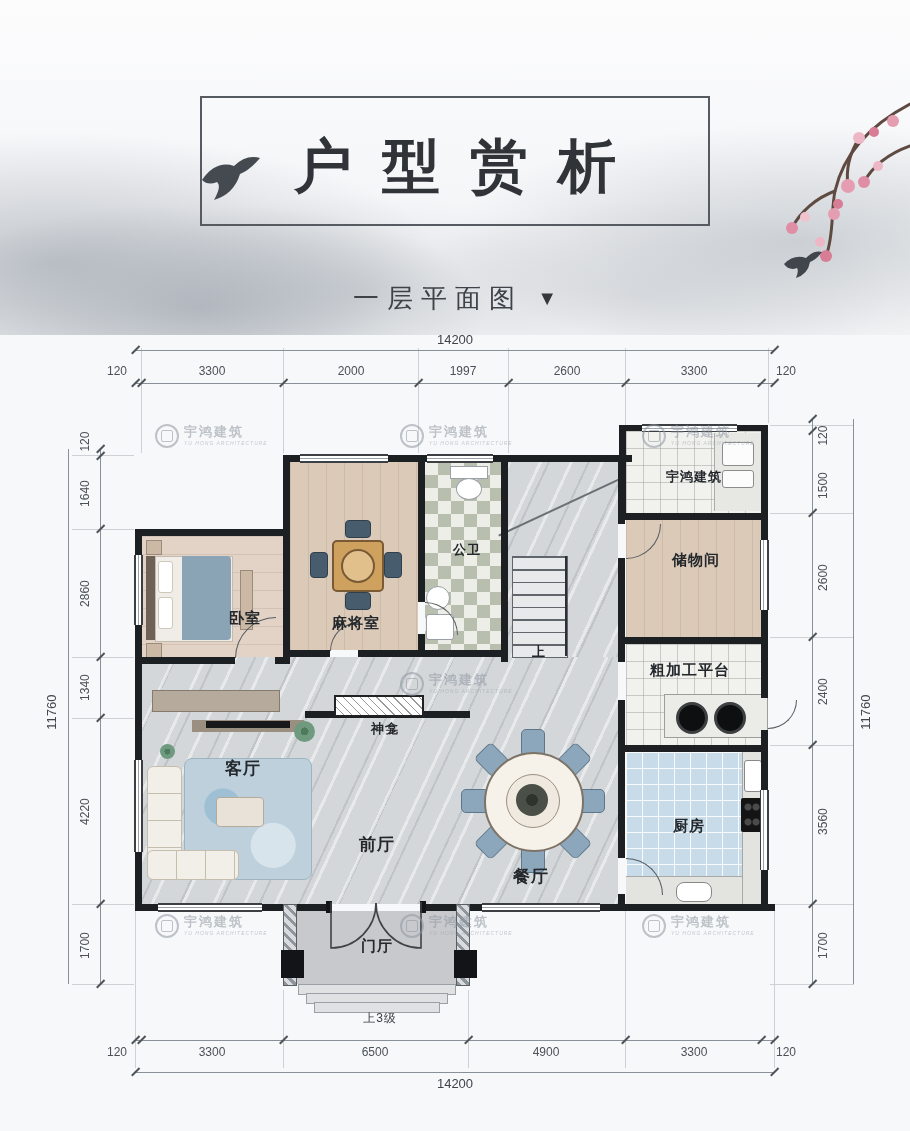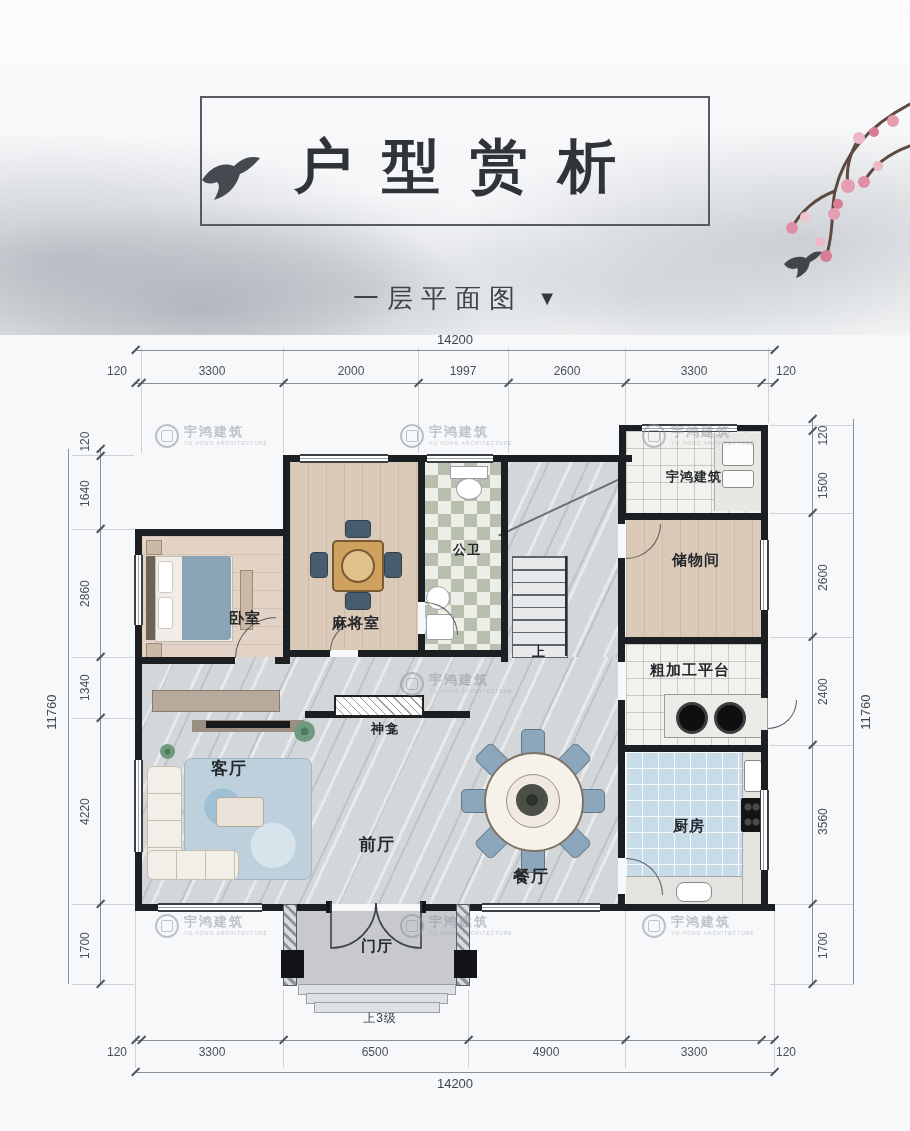--- a/index.html
+++ b/index.html
@@ -293,21 +293,21 @@
   <div class="arc br" style="left:768px;top:700px;width:28px;height:28px;"></div>
 
   <div class="rlabel" style="left:215px;top:610px;width:60px;">卧室</div>
   <div class="rlabel" style="left:320px;top:615px;width:72px;">麻将室</div>
   <div class="rlabel small" style="left:441px;top:543px;width:52px;">公卫</div>
   <div class="rlabel small" style="left:648px;top:470px;width:92px;">宇鸿建筑</div>
   <div class="rlabel" style="left:663px;top:552px;width:66px;">储物间</div>
   <div class="rlabel" style="left:650px;top:662px;width:80px;">粗加工平台</div>
   <div class="rlabel" style="left:660px;top:818px;width:58px;">厨房</div>
   <div class="rlabel small" style="left:350px;top:722px;width:70px;">神龛</div>
-  <div class="rlabel big" style="left:198px;top:760px;width:62px;">客厅</div>
+  <div class="rlabel big" style="left:212px;top:760px;width:62px;">客厅</div>
   <div class="rlabel big" style="left:348px;top:836px;width:58px;">前厅</div>
   <div class="rlabel big" style="left:502px;top:868px;width:58px;">餐厅</div>
   <div class="rlabel" style="left:348px;top:938px;width:58px;">门厅</div>
   <div class="rlabel small" style="left:528px;top:645px;width:22px;">上</div>
   <div class="rlabel small" style="left:345px;top:1012px;width:70px;font-size:12px;font-weight:normal;color:#3c4146;">上3级</div>
 
   <div class="ext" style="left:141px;top:348px;width:1px;height:105px;"></div>
   <div class="ext" style="left:283px;top:348px;width:1px;height:105px;"></div>
   <div class="ext" style="left:418px;top:348px;width:1px;height:105px;"></div>
   <div class="ext" style="left:508px;top:348px;width:1px;height:105px;"></div>

